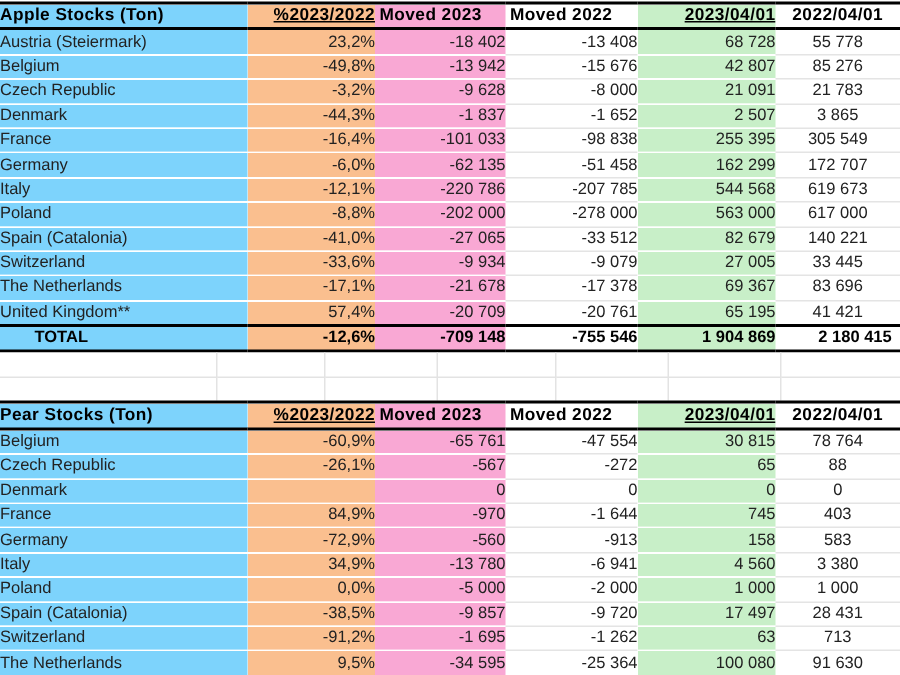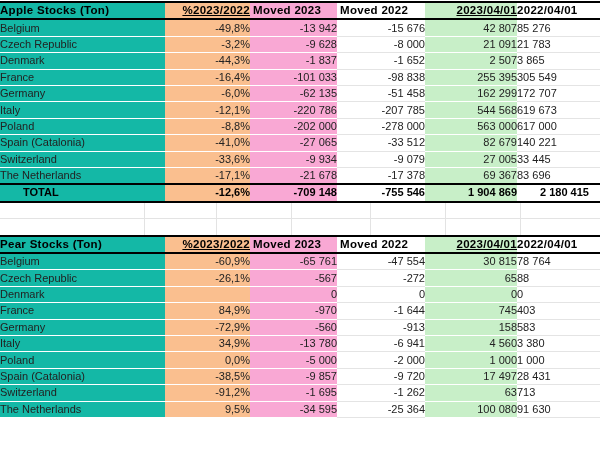--- a/index.html
+++ b/index.html
@@ -18,26 +18,26 @@
     table-layout: fixed;
   }
   .stock-table td, .stock-table th {
     height: 15.4px;
     line-height: 15px;
     padding: 0;
     overflow: hidden;
     white-space: nowrap;
   }
   
-  .c0 { background: #14b8a6; text-align: left;  padding-left: 4px; }
+  .c0 { background: #7dd3fc; text-align: left;  padding-left: 4px; }
   .c1 { background: #FABF8F; text-align: right; padding-right: 7px; }
   .c2 { background: #f9a8d4; text-align: right; padding-right: 7px; }
   .c3 { background: #ffffff; text-align: right; padding-right: 7px; }
   .c4 { background: #C8EFC8; text-align: right; padding-right: 7px; }
-  .c5 { background: #ffffff; text-align: left; padding-right: 4px; margin-top: 16px; }
+  .c5 { background: #ffffff; text-align: center; padding-right: 4px; margin-top: 16px; }
 
   
   .stock-table thead th {
     font-weight: bold;
     font-size: 11.5px;
     color: #000000;
     letter-spacing: 0.3px;
     border-top: 2px solid #000000;
     border-bottom: 2px solid #000000;
   }
@@ -85,20 +85,28 @@
         <th class="c0">Apple Stocks (Ton)</th>
         <th class="c1">%2023/2022</th>
         <th class="c2">Moved 2023</th>
         <th class="c3">Moved 2022</th>
         <th class="c4">2023/04/01</th>
         <th class="c5">2022/04/01</th>
       </tr>
     </thead>
     <tbody id="apple-body">
         <tr>
+          <td class="c0">Austria (Steiermark)</td>
+          <td class="c1">23,2%</td>
+          <td class="c2">-18 402</td>
+          <td class="c3">-13 408</td>
+          <td class="c4">68 728</td>
+          <td class="c5">55 778</td>
+        </tr>
+        <tr>
           <td class="c0">Belgium</td>
           <td class="c1">-49,8%</td>
           <td class="c2">-13 942</td>
           <td class="c3">-15 676</td>
           <td class="c4">42 807</td>
           <td class="c5">85 276</td>
         </tr>
         <tr>
           <td class="c0">Czech Republic</td>
           <td class="c1">-3,2%</td>
@@ -163,20 +171,28 @@
           <td class="c4">27 005</td>
           <td class="c5">33 445</td>
         </tr>
         <tr>
           <td class="c0">The Netherlands</td>
           <td class="c1">-17,1%</td>
           <td class="c2">-21 678</td>
           <td class="c3">-17 378</td>
           <td class="c4">69 367</td>
           <td class="c5">83 696</td>
+        </tr>
+        <tr>
+          <td class="c0">United Kingdom**</td>
+          <td class="c1">57,4%</td>
+          <td class="c2">-20 709</td>
+          <td class="c3">-20 761</td>
+          <td class="c4">65 195</td>
+          <td class="c5">41 421</td>
         </tr>
       </tbody>
     <tfoot>
       <tr>
         <td class="c0">TOTAL</td>
         <td class="c1">-12,6%</td>
         <td class="c2">-709 148</td>
         <td class="c3">-755 546</td>
         <td class="c4">1 904 869</td>
         <td class="c5">2 180 415</td>

